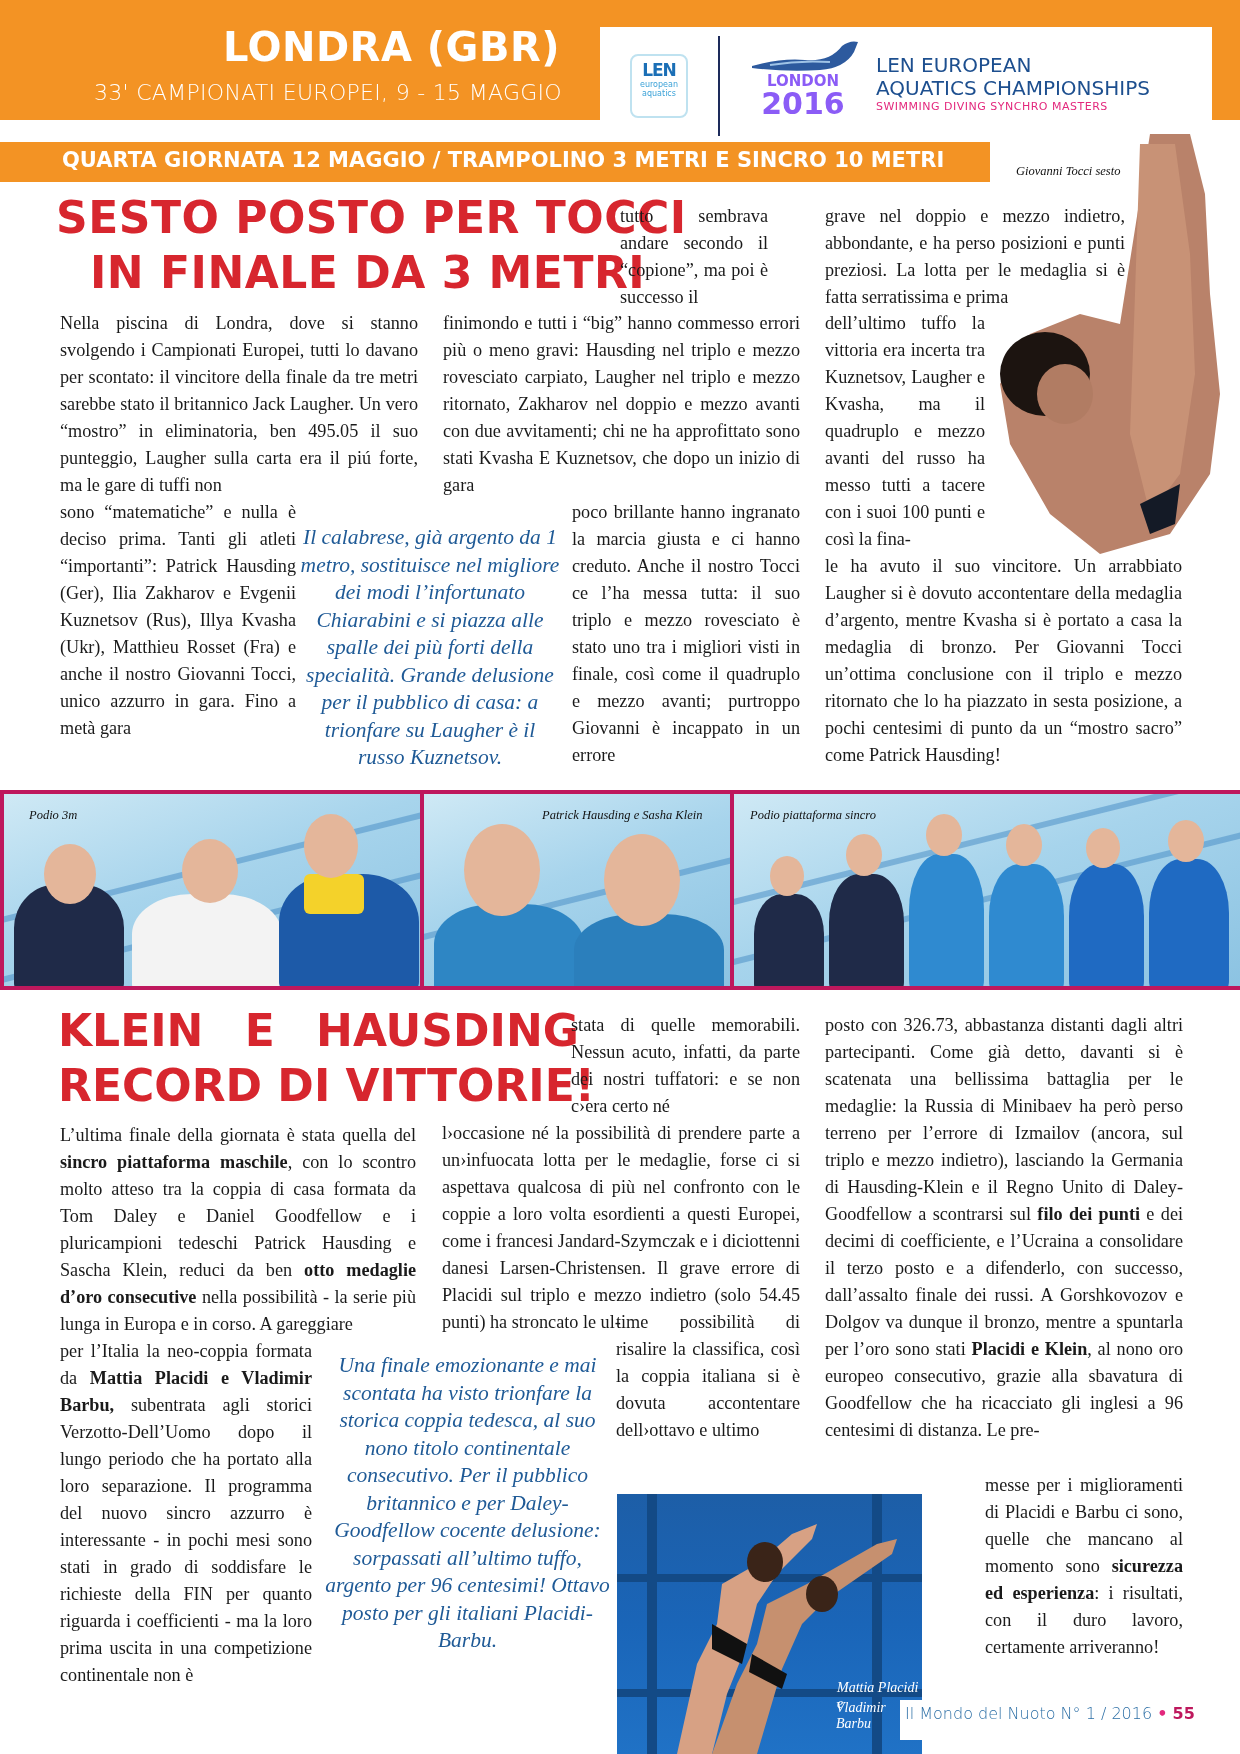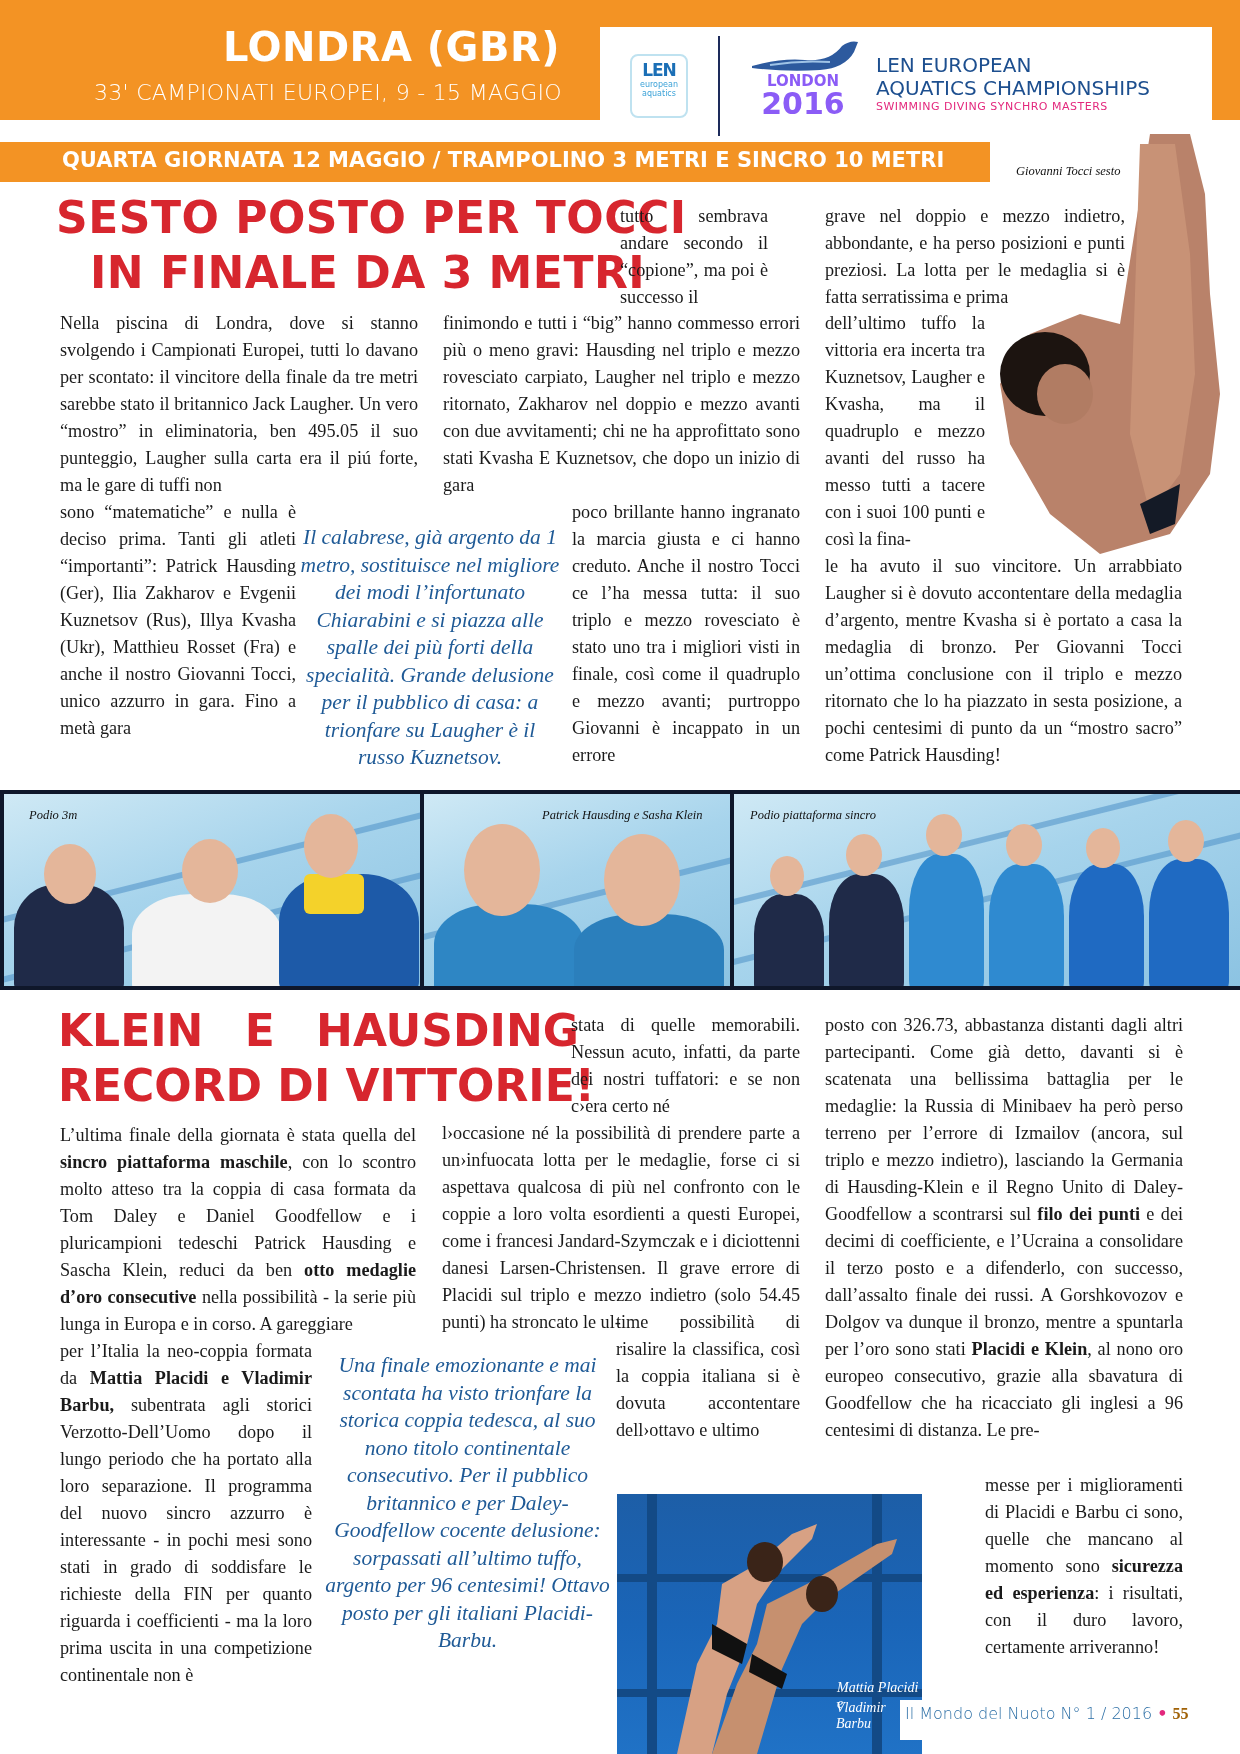--- a/index.html
+++ b/index.html
@@ -40,35 +40,35 @@
   .h1b { left: 90px; top: 247px; font-size: 44px; letter-spacing: 0.5px; white-space: nowrap; }
   .h2a { left: 58px; top: 1005px; font-size: 44px; word-spacing: 26px; white-space: nowrap; }
   .h2b { left: 58px; top: 1060px; font-size: 44px; white-space: nowrap; }
 
   .txt { font-size: 18.2px; line-height: 27px; text-align: justify; }
   .pull { font-style: italic; color: #1f5a96; font-size: 21.5px; line-height: 27.5px; text-align: center; }
   .caption { font-style: italic; font-size: 12.5px; color: #111; }
   b { font-weight: bold; }
 
   
-  .photo-strip { left: 0; top: 790px; width: 1240px; height: 200px; background: #0f172a; }
+  .photo-strip { left: 0; top: 790px; width: 1240px; height: 200px; background: #be185d; }
   .ph { position: absolute; top: 4px; height: 192px; overflow: hidden;
     background: linear-gradient(160deg, #cfe9f5 0%, #a7d4ec 45%, #8cc3e2 100%); }
   .ph .line { position: absolute; height: 6px; background: #4d8fc7; opacity: 0.55; transform: rotate(-14deg); }
   .ph .person { position: absolute; border-radius: 40% 40% 10% 10%; }
   .ph .head { position: absolute; border-radius: 50%; background: #e4b69a; }
 
   .round-photo { left: 990px; top: 134px; width: 250px; height: 420px; }
   .dive-photo { left: 617px; top: 1494px; width: 305px; height: 260px;
     background: linear-gradient(180deg, #1d5ea7 0%, #1a65b8 50%, #2072c6 100%); overflow: hidden; }
   .dive-photo .bar { position: absolute; background: #134a86; }
   .footer-box { left: 900px; top: 1700px; width: 340px; height: 40px; background: #fff; }
   .footer { left: 905px; top: 1704px; font-family: "DejaVu Sans", sans-serif; font-weight: 300; font-size: 16px; color: #2d6fa6; white-space: nowrap; }
   .footer .dot { color: #e3287d; font-weight: bold; }
-  .footer .pg { color: #a16207; font-weight: bold; font-family: Liberation Serif, serif; }
+  .footer .pg { color: #be185d; font-weight: bold; }
 </style>
 </head>
 <body>
 
 <div class="abs hdr-orange"></div>
 <div class="abs hdr-logo-box"></div>
 <div class="abs hdr-title">LONDRA (GBR)</div>
 <div class="abs hdr-sub">33' CAMPIONATI EUROPEI, 9 - 15 MAGGIO</div>
 
 <div class="abs len-logo">

